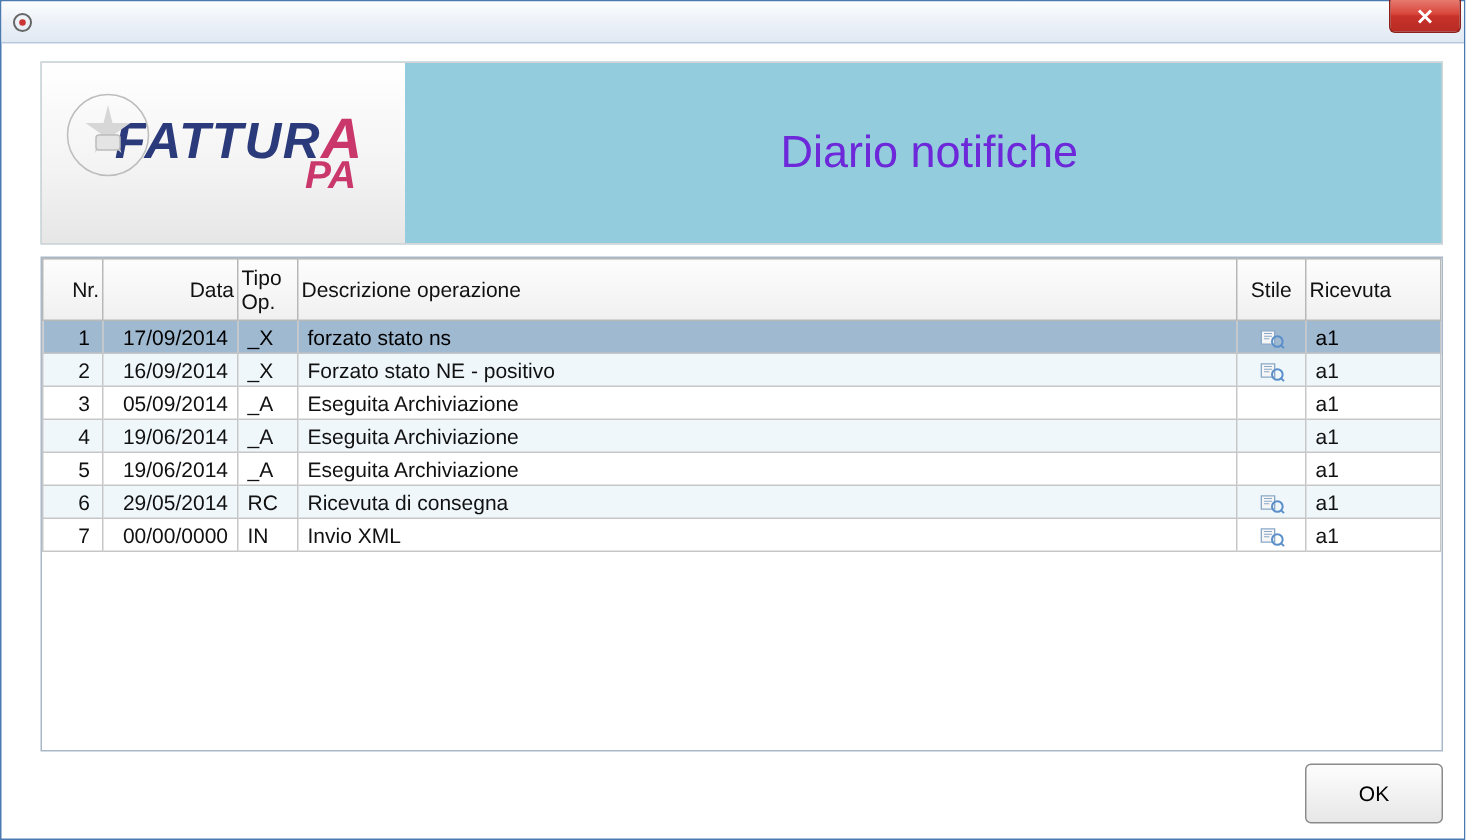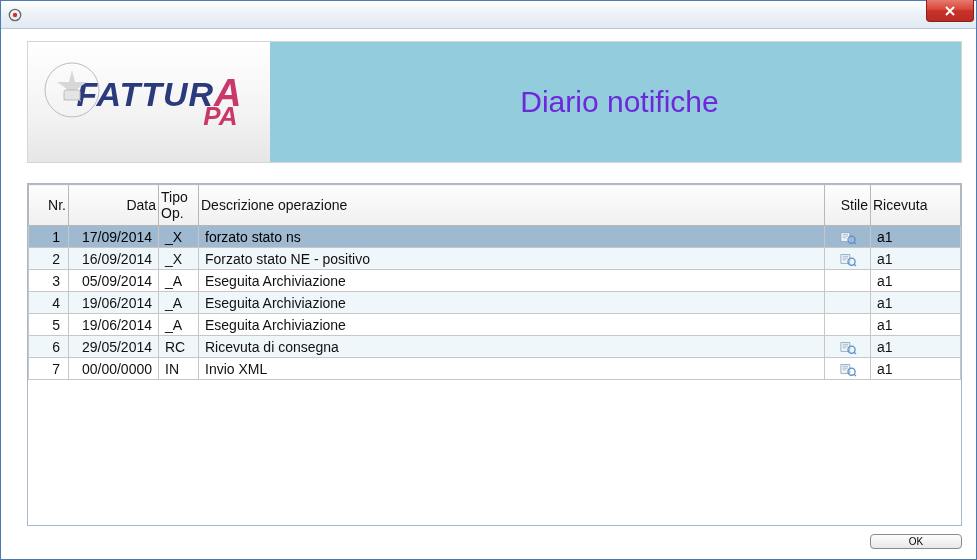--- a/index.html
+++ b/index.html
@@ -115,21 +115,21 @@
     .banner-title {
       flex: 1;
       display: flex;
       align-items: center;
       justify-content: center;
       color: #6d28d9;
       font-size: 30px;
       font-weight: 300;
     }
     .table-wrap {
-      margin-top: 20px;
+      margin-top: 8px;
       border: 1px solid #a9b8c8;
       flex: 1;
       overflow: auto;
       background: #fff;
     }
     table {
       border-collapse: collapse;
       width: 100%;
       table-layout: fixed;
     }
@@ -153,39 +153,39 @@
     }
     tbody tr:nth-child(even) td { background: #EFF7FB; }
     tbody tr.selected td {
       background: #9fb9d1 !important;
       color: #000;
     }
     .col-nr { width: 40px; text-align: right; }
     .col-data { width: 90px; text-align: right; }
     .col-tipo { width: 40px; text-align: left; }
     .col-desc { text-align: left; }
-    .col-stile { width: 46px; text-align: right; }
+    .col-stile { width: 46px; text-align: center; }
     .col-oper { width: 90px; text-align: left; }
     td.col-nr { text-align: right; padding-right: 8px; }
     td.col-data { padding-right: 6px; }
     td.col-tipo { text-align: left; }
     td.col-stile { text-align: center; padding: 0; }
     .stile-icon svg { width: 18px; height: 16px; vertical-align: middle; }
     .footer {
       display: flex;
       justify-content: flex-end;
       padding-top: 8px;
     }
     .ok-btn {
       width: 92px;
-      height: 15px;
+      height: 40px;
       background: linear-gradient(to bottom, #fdfdfd 0%, #e7e7e7 100%);
       border: 1px solid #8a8a8a;
       border-radius: 4px;
-      font-size: 10px;
+      font-size: 14px;
       display: flex;
       align-items: center;
       justify-content: center;
       cursor: default;
     }
   </style>
 </head>
 <body>
 
 <div class="window">

